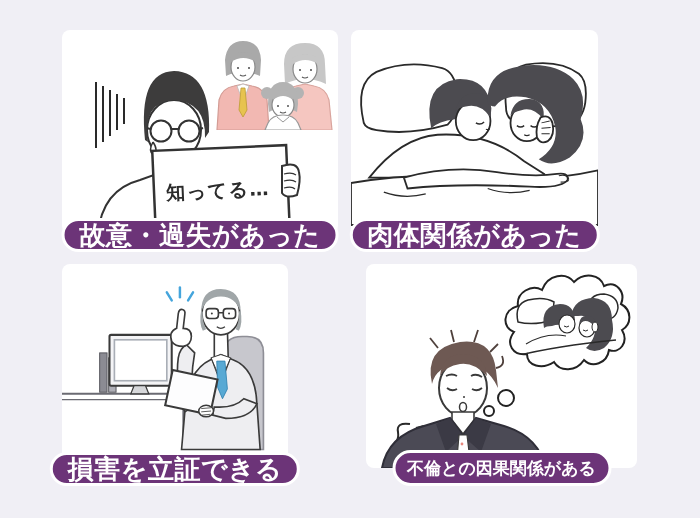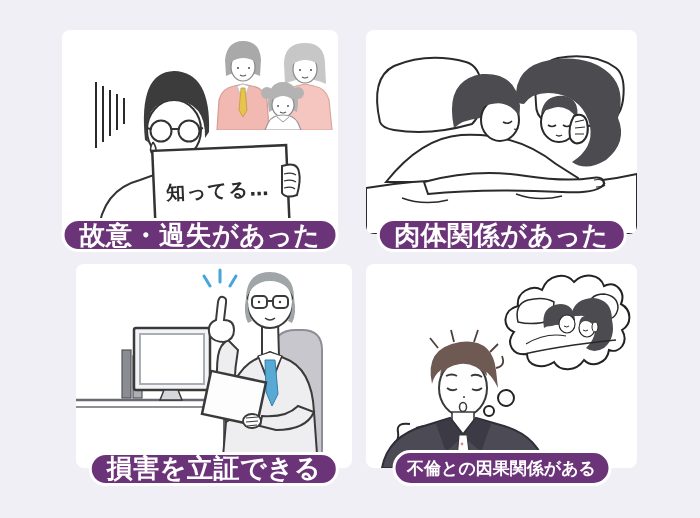--- a/index.html
+++ b/index.html
@@ -7,22 +7,22 @@
     width:700px;height:518px;
     background:#f0eff5;
     font-family:"DejaVu Sans","Liberation Sans",sans-serif;
     position:relative;overflow:hidden;
   }
   .card{
     position:absolute;background:#ffffff;border-radius:8px;
   }
   .card svg{position:absolute;left:0;top:0;width:100%;height:100%;border-radius:8px;}
   #card-1{left:62px;top:30px;width:276px;height:204px;}
-  #card-2{left:366px;top:30px;width:271px;height:204px;}
-  #card-3{left:76px;top:264px;width:276px;height:204px;font-family:Liberation Serif, serif;}
+  #card-2{left:351px;top:30px;width:247px;height:204px;}
+  #card-3{left:62px;top:264px;width:226px;height:204px;}
   #card-4{left:366px;top:264px;width:271px;height:204px;}
   .pill{
     position:absolute;left:50%;bottom:-18px;transform:translateX(-50%);
     background:#6c3478;color:#ffffff;
     border:3px solid #ffffff;border-radius:999px;
     padding:1px 15px;font-weight:bold;white-space:nowrap;
     font-size:26px;line-height:26px;letter-spacing:0.5px;
   }
   #card-4 .pill{font-size:17px;letter-spacing:0;padding:2px 12px;}
 </style>

